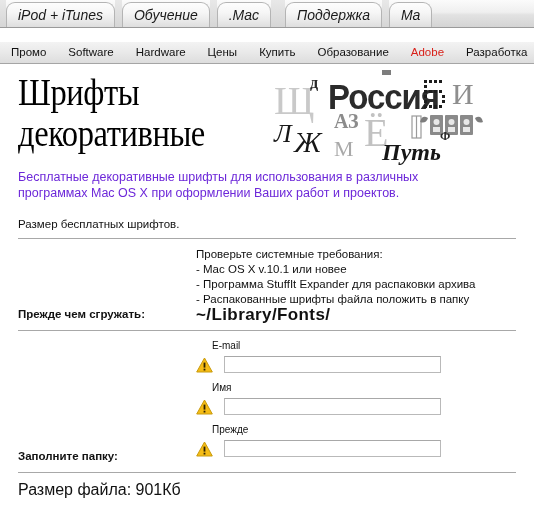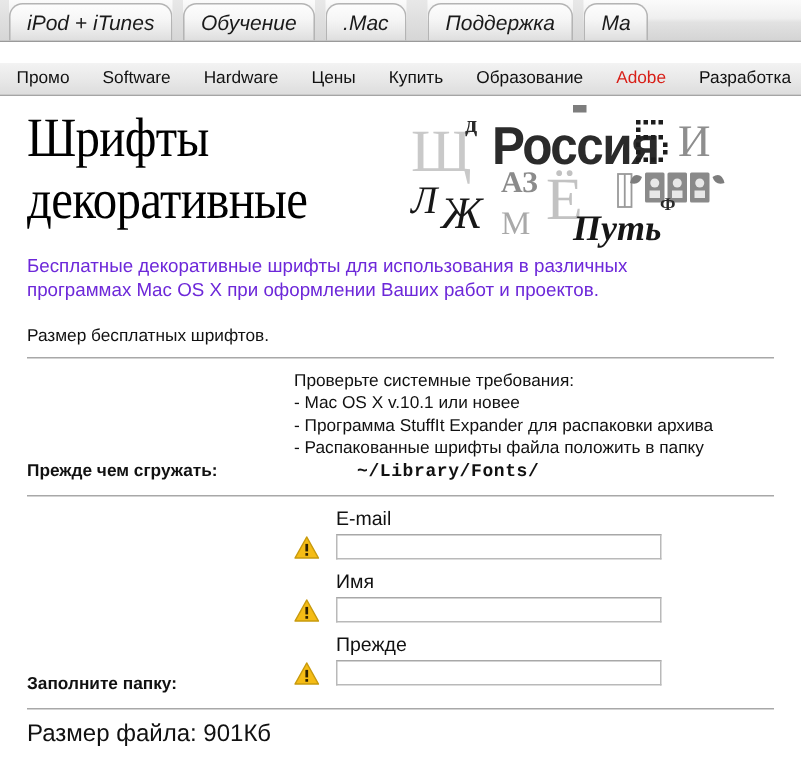--- a/index.html
+++ b/index.html
@@ -150,36 +150,35 @@
     line-height: 15px;
   }
   .row-content {
     flex: 1 1 auto;
     font-size: 11.5px;
     line-height: 15px;
     color: #111;
   }
   .req-line { white-space: nowrap; }
   .req-path {
-    font-family: Liberation Mono, monospace;
+    font-family: Liberation Sans, sans-serif;
     font-weight: bold;
     letter-spacing: 0.4px;
-    font-size: 12px;
-    margin-left: 42px;
+    font-size: 17px;
   }
 
   
   .form-fields {
     margin-top: -1px;
   }
   .field-group { margin-bottom: 7px; }
   .field-label {
-    font-size: 13px;
-    color: #111;
-    margin-left: 28px;
+    font-size: 10px;
+    color: #111;
+    margin-left: 16px;
     margin-bottom: 3px;
   }
   .field-row {
     display: flex;
     align-items: center;
   }
   .warn-icon {
     width: 17px;
     height: 16px;
     flex: 0 0 17px;

